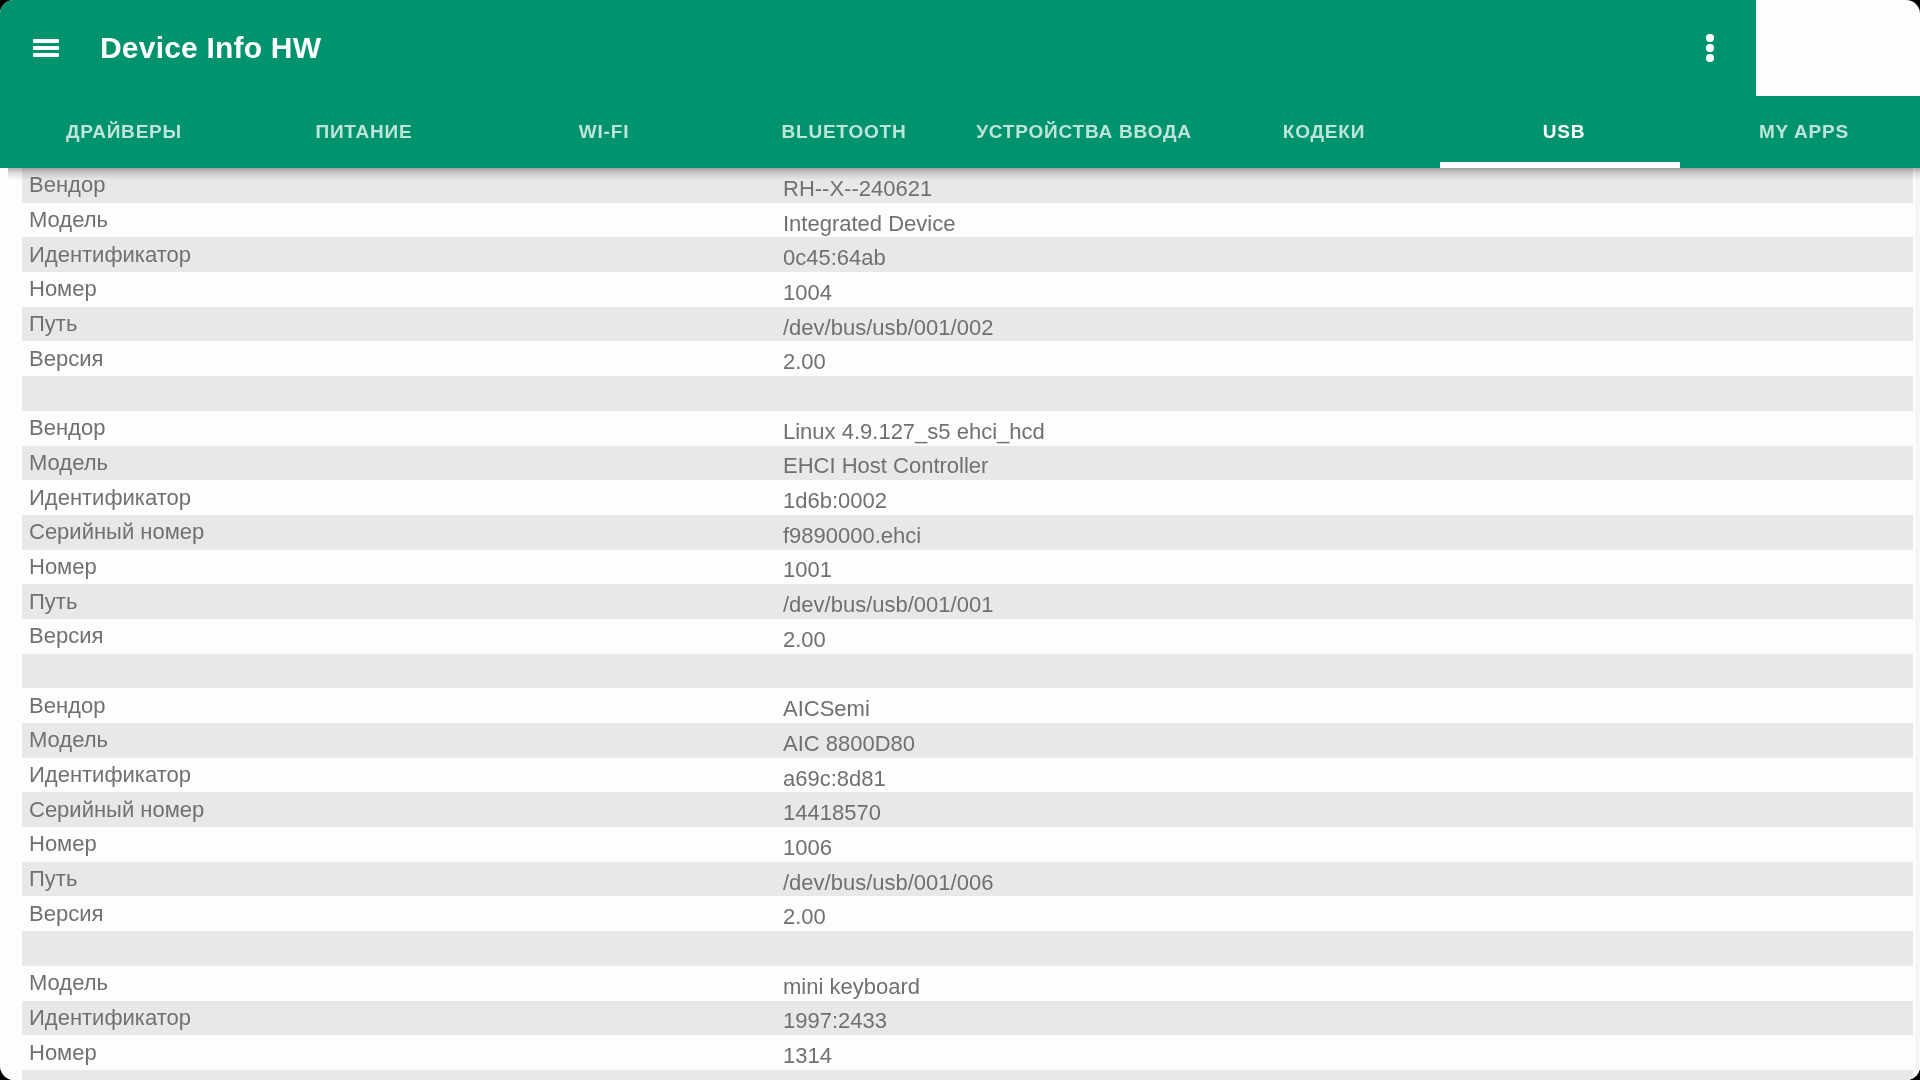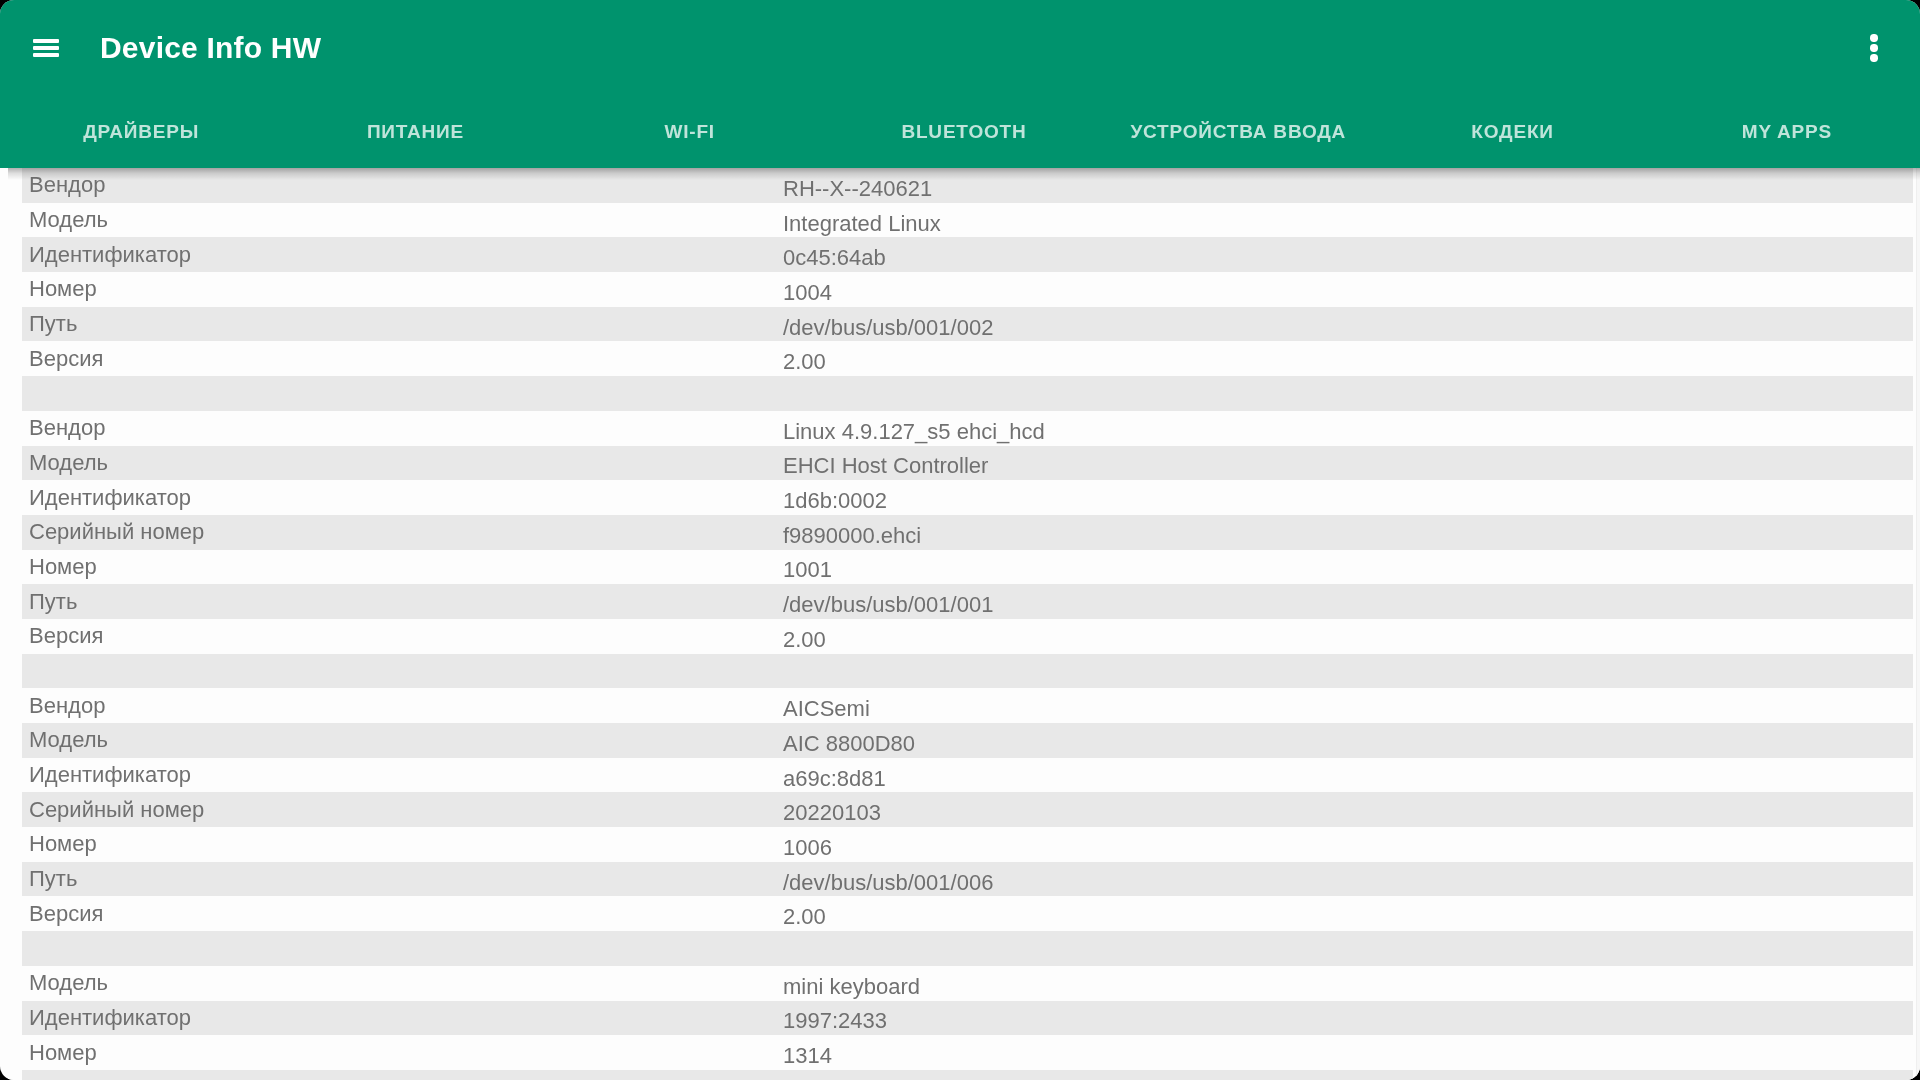--- a/index.html
+++ b/index.html
@@ -4,21 +4,21 @@
 <style>
   html,body{margin:0;padding:0;background:#000;}
   *{box-sizing:border-box;}
   #screen{
     position:relative;width:1920px;height:1080px;
     background:#fdfdfd;overflow:hidden;border-radius:14px;
     font-family:"Liberation Sans", sans-serif;
   }
   
   #appbar{
-    position:absolute;left:0;top:0;width:1920px;height:96px;
+    position:absolute;left:0;top:0;width:1756px;height:96px;
     background:#00936d;display:flex;align-items:center;
   }
   #menu-btn{
     width:26px;height:18px;margin-left:33px;cursor:pointer;
     display:flex;flex-direction:column;justify-content:space-between;
   }
   #menu-btn .bar{width:100%;height:3.6px;background:#fff;border-radius:1px;}
   #app-title{
     margin-left:41px;color:#ffffff;font-size:30px;font-weight:bold;
     letter-spacing:.2px;
@@ -89,32 +89,33 @@
     </div>
   </div>
 
   <div id="tabbar">
       <div class="tab">ДРАЙВЕРЫ</div>
       <div class="tab">ПИТАНИЕ</div>
       <div class="tab">WI-FI</div>
       <div class="tab">BLUETOOTH</div>
       <div class="tab">УСТРОЙСТВА ВВОДА</div>
       <div class="tab">КОДЕКИ</div>
+      <div class="tab active">USB</div>
       <div class="tab">MY APPS</div>
     </div>
 
   <div id="content">
     <div id="rows">
         <div class="row shaded">
           <span class="label">Вендор</span>
           <span class="value">RH--X--240621</span>
         </div>
         <div class="row">
           <span class="label">Модель</span>
-          <span class="value">Integrated Linux</span>
+          <span class="value">Integrated Device</span>
         </div>
         <div class="row shaded">
           <span class="label">Идентификатор</span>
           <span class="value">0c45:64ab</span>
         </div>
         <div class="row">
           <span class="label">Номер</span>
           <span class="value">1004</span>
         </div>
         <div class="row shaded">
@@ -168,21 +169,21 @@
         <div class="row shaded">
           <span class="label">Модель</span>
           <span class="value">AIC 8800D80</span>
         </div>
         <div class="row">
           <span class="label">Идентификатор</span>
           <span class="value">a69c:8d81</span>
         </div>
         <div class="row shaded">
           <span class="label">Серийный номер</span>
-          <span class="value">20220103</span>
+          <span class="value">14418570</span>
         </div>
         <div class="row">
           <span class="label">Номер</span>
           <span class="value">1006</span>
         </div>
         <div class="row shaded">
           <span class="label">Путь</span>
           <span class="value">/dev/bus/usb/001/006</span>
         </div>
         <div class="row">

